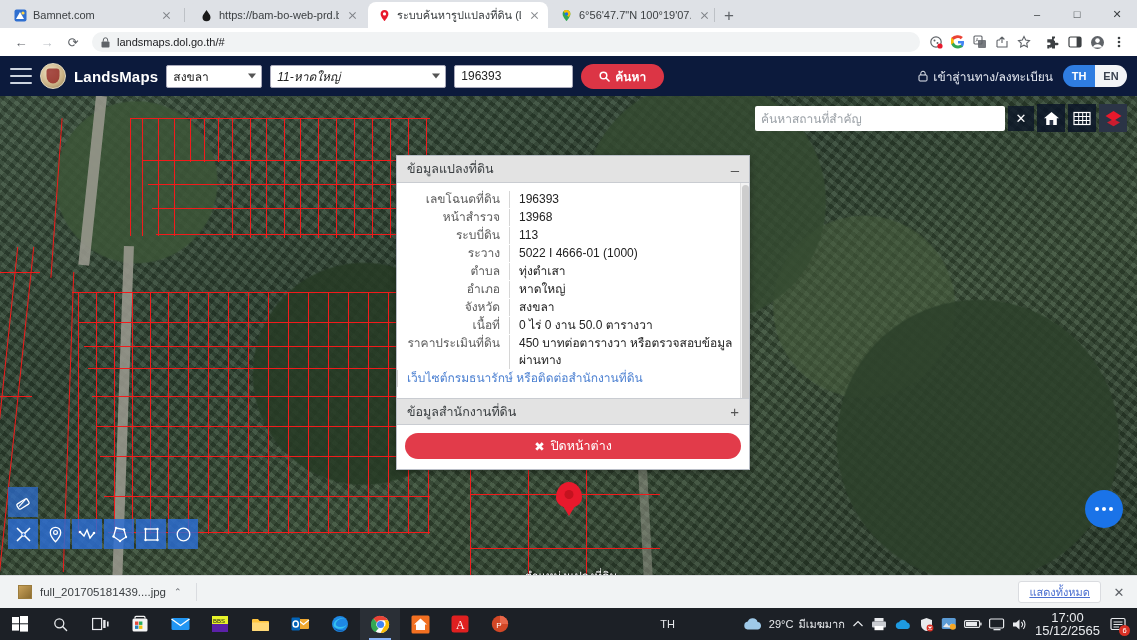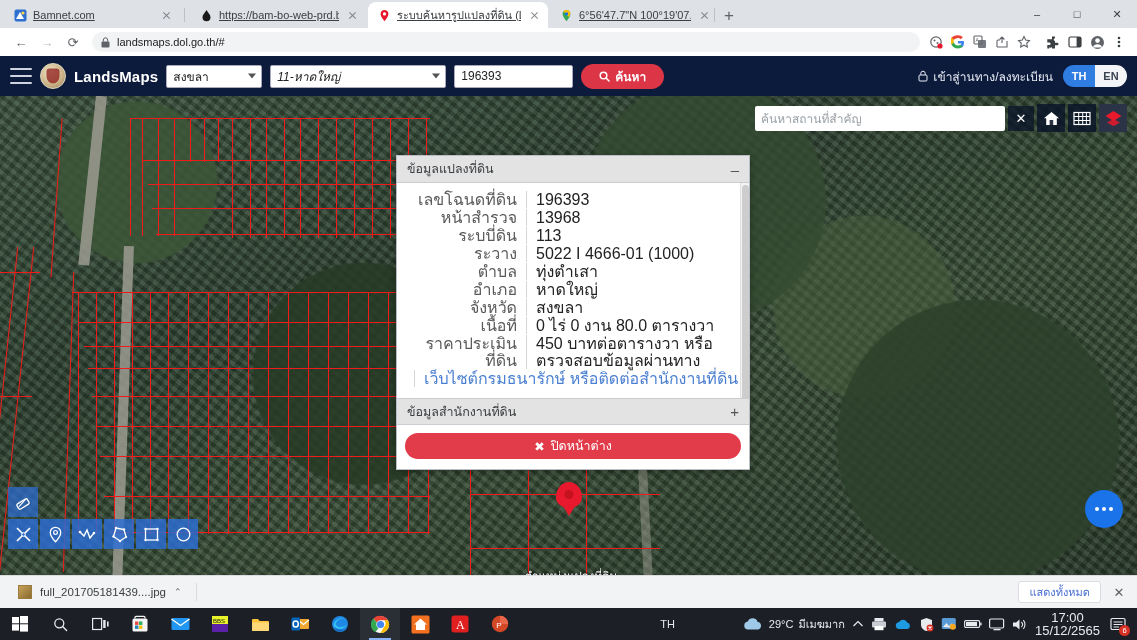--- a/index.html
+++ b/index.html
@@ -14,21 +14,21 @@
   
   .chrome { position:absolute; left:0; top:0; width:1137px; height:608px; background:#dee1e6; }
 
   
   .tabstrip { position:relative; height:28px; background:#dee1e6; }
   .tab {
     position:absolute; top:2px; height:26px;
     border-radius:8px 8px 0 0;
     display:flex; align-items:center; gap:6px;
     padding:0 6px 0 9px;
-    font-size:11px; color:#3c4043; overflow:hidden;text-decoration:underline;
+    font-size:11px; color:#3c4043; overflow:hidden;
   }
   .tab.inactive { background:#dee1e6; }
   .tab.active { background:#fff; }
   .tab .favicon { width:14px; height:14px; flex:none; display:flex; align-items:center; justify-content:center; }
   .tab .tab-title {
     flex:1; white-space:nowrap; overflow:hidden;
     font-size:11px; line-height:26px; color:#3c4043;
   }
   .tab .tab-close { width:15px; height:15px; flex:none; position:relative; opacity:.75; }
   .tab .tab-close::before, .tab .tab-close::after {
@@ -143,21 +143,21 @@
     display:flex; flex-direction:column;
   }
   .panel-head {
     height:27px; background:#e3e3e3; border-bottom:1px solid #c9ccd1;
     display:flex; align-items:center; justify-content:space-between; padding:0 10px;
     font-size:12.5px; color:#3c4043;
   }
   .panel-head .toggle { font-size:15px; color:#555; line-height:1; }
   .panel-body { flex:1; overflow:hidden; position:relative; }
   .fields { padding:8px 0 4px 0; }
-  .frow { display:flex; font-size:16px; line-height:17px; margin-bottom:1px;padding-left:17px; }
+  .frow { display:flex; font-size:12px; line-height:17px; margin-bottom:1px; }
   .fkey { width:112px; text-align:right; color:#5a5a5a; padding-right:9px; flex:none; }
   .fval { color:#222; border-left:1px solid #d6d6d6; padding-left:9px; flex:1; }
   .fval .link { color:#4a7fd1; }
   .panel-sec {
     height:27px; background:#e3e3e3; border-top:1px solid #c9ccd1; border-bottom:1px solid #c9ccd1;
     display:flex; align-items:center; justify-content:space-between; padding:0 10px;
     font-size:12.5px; color:#3c4043;
   }
   .panel-sec .plus { font-size:15px; color:#555; line-height:1; }
   .closewrap { padding:8px 8px 10px 8px; }
@@ -174,21 +174,21 @@
     background:#f1f3f4; border-top:1px solid #dadce0; display:flex; align-items:center; padding:0 10px;
   }
   .dl-item {
     display:flex; align-items:center; gap:8px; height:24px; padding:0 8px;
     font-size:11.5px; color:#3c4043;
   }
   .dl-thumb { width:14px; height:14px; background:linear-gradient(135deg,#c9a25a,#8a6b2f); border:1px solid #9c7c3c; }
   .dl-chev { color:#5f6368; font-size:9px; }
   .dl-sep { width:1px; height:18px; background:#dadce0; margin-left:6px; }
   .dl-right { margin-left:auto; display:flex; align-items:center; gap:10px; }
-  .dl-showall { border:1px solid #dadce0; background:#fff; border-radius:3px; height:22px; padding:0 10px; display:flex; align-items:center; font-size:11px; color:#4a6fd0; }
+  .dl-showall { border:1px solid #dadce0; background:#fff; border-radius:3px; height:22px; padding:0 10px; display:flex; align-items:center; font-size:11px; color:#4a6fd0;text-decoration:underline; }
   .dl-close { color:#5f6368; font-size:13px; width:16px; text-align:center; }
 
   
   .taskbar { position:absolute; left:0; top:608px; width:1137px; height:32px; background:#1c2026; display:flex; align-items:center; }
   .tb-left { display:flex; align-items:center; }
   .tbi { width:40px; height:32px; display:flex; align-items:center; justify-content:center; position:relative; }
   .tbi.active { background:#2a2f36; }
   .tbi.active::after { content:""; position:absolute; left:9px; bottom:0; width:22px; height:2px; background:#8ab4f8; }
   .tray { margin-left:auto; display:flex; align-items:center; gap:7px; padding-right:8px; color:#e8eaed; font-size:11px; }
   .tray .weather { display:flex; align-items:center; gap:5px; }
@@ -625,21 +625,21 @@
             <div class="frow">
               <div class="fkey">อำเภอ</div>
               <div class="fval">หาดใหญ่</div>
             </div>
             <div class="frow">
               <div class="fkey">จังหวัด</div>
               <div class="fval">สงขลา</div>
             </div>
             <div class="frow">
               <div class="fkey">เนื้อที่</div>
-              <div class="fval">0 ไร่ 0 งาน 80.0 ตารางวา</div>
+              <div class="fval">0 ไร่ 0 งาน 50.0 ตารางวา</div>
             </div>
 
             <div class="frow">
               <div class="fkey">ราคาประเมินที่ดิน</div>
               <div class="fval">450 บาทต่อตารางวา หรือตรวจสอบข้อมูลผ่านทาง</div>
             </div>
             <div class="frow">
               <div class="fval">
                 <span class="link">เว็บไซต์กรมธนารักษ์ หรือติดต่อสำนักงานที่ดิน</span>
               </div>

